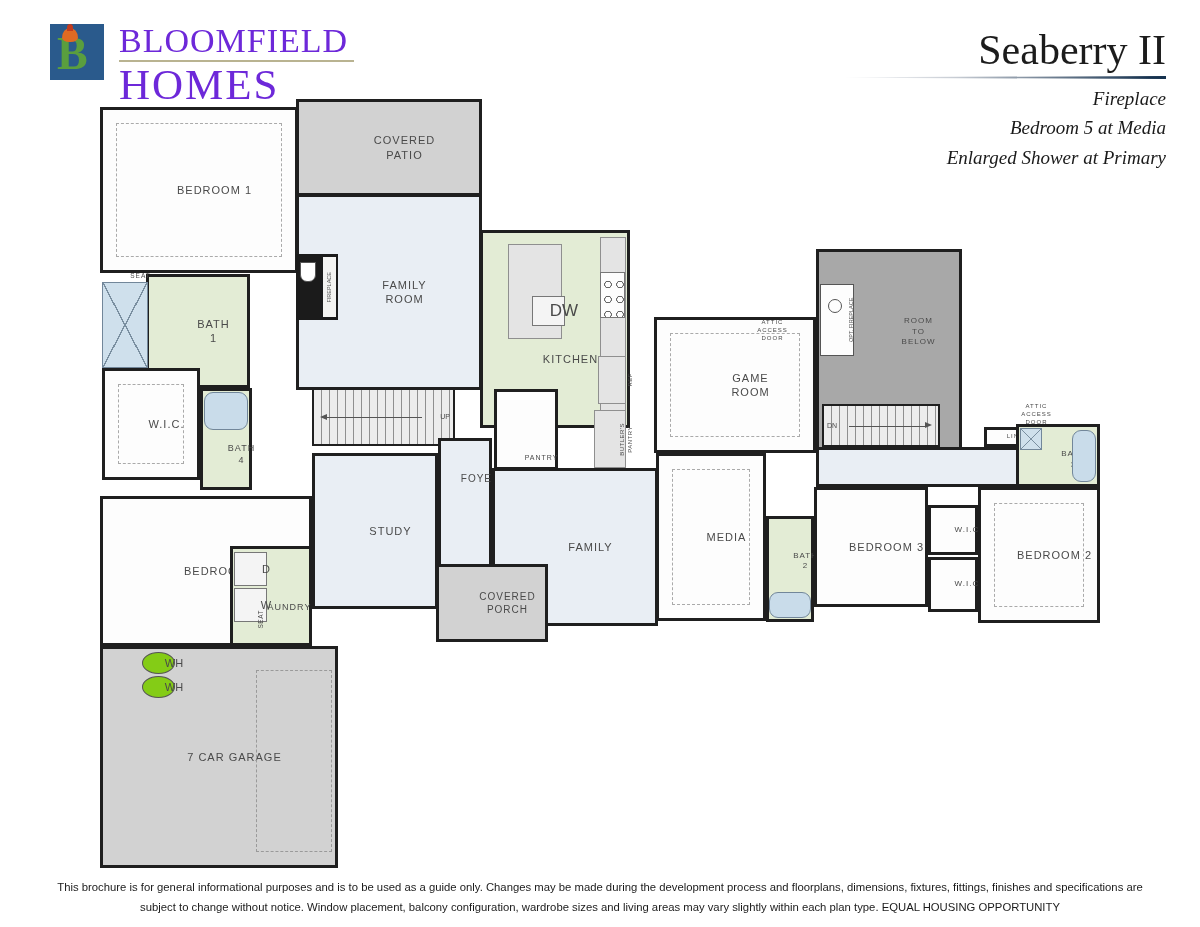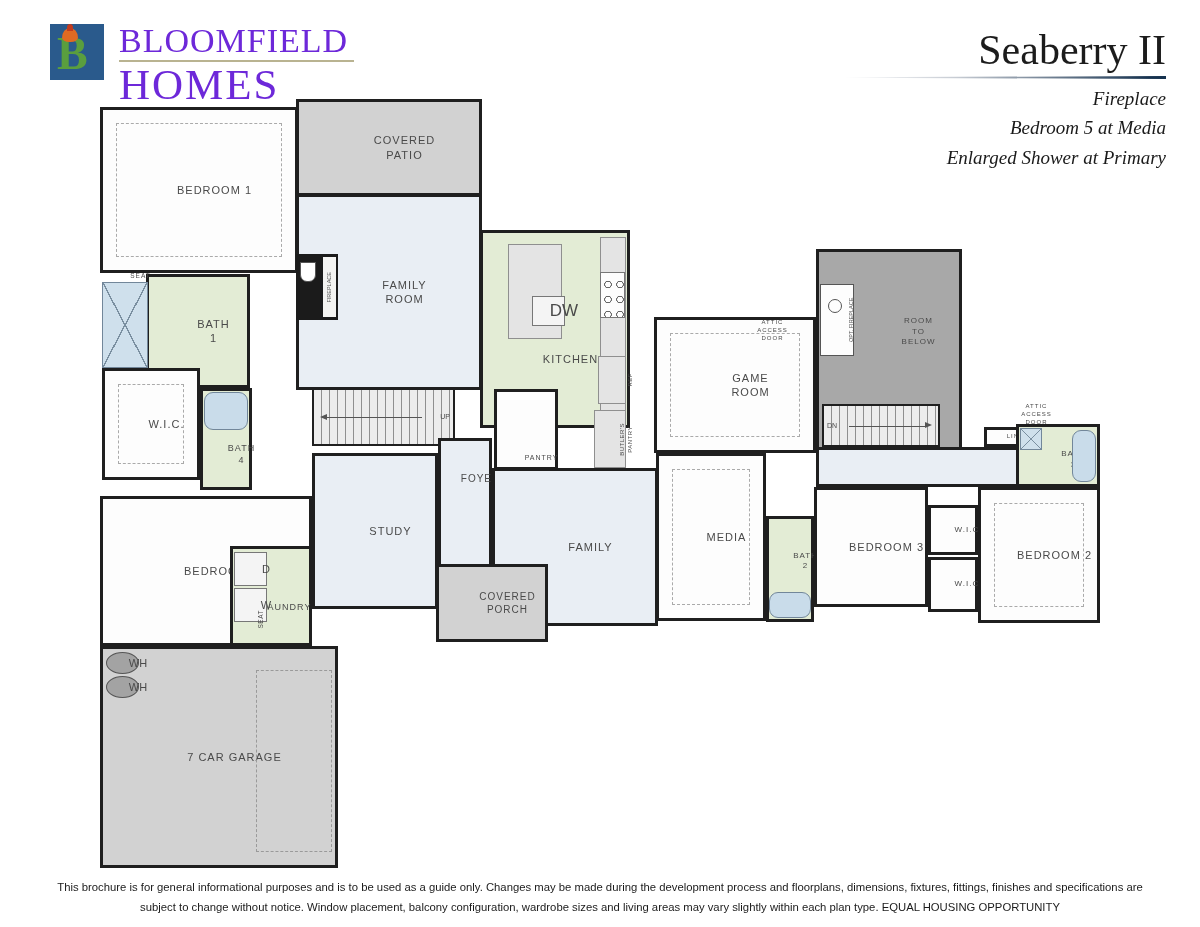--- a/index.html
+++ b/index.html
@@ -52,21 +52,21 @@
   .stairs .head{position:absolute;top:50%;width:0;height:0;margin-top:-3.5px;
        border-top:3.5px solid transparent;border-bottom:3.5px solid transparent;}
   .fixture-tub,.fixture-tub-v{background:#c9dcea;border:1.5px solid #72879a;border-radius:9px;}
   .fixture-shower{background:
        linear-gradient(to bottom right,transparent calc(50% - 0.7px),#7a8fa0 calc(50% - 0.7px),#7a8fa0 calc(50% + 0.7px),transparent calc(50% + 0.7px)),
        linear-gradient(to bottom left,transparent calc(50% - 0.7px),#7a8fa0 calc(50% - 0.7px),#7a8fa0 calc(50% + 0.7px),transparent calc(50% + 0.7px)),
        #cfe0ec;border:1.5px solid #72879a;}
   .counter{background:#e4e4e4;border:1px solid #8f8f8f;}
   .appliance{background:#f4f4f4;border:1px solid #777;display:flex;align-items:center;justify-content:center;}
   .appliance .lbl{font-size:6px;letter-spacing:0;}
-  .circle{background:#a3a3a3;border:1.2px solid #555;border-radius:50%;display:flex;align-items:center;justify-content:center;}
+  .circle{background:#84cc16;border:1.2px solid #555;border-radius:50%;display:flex;align-items:center;justify-content:center;margin-left:36px;}
   .circle .lbl{font-size:6px;letter-spacing:0;}
   .fireplace{background:#1b1b1b;}
   .fireplace .inner{position:absolute;right:2px;top:3px;bottom:3px;width:13px;background:#f4f4f2;
        display:flex;align-items:center;justify-content:center;}
   .fireplace .inner .lbl{font-size:5.5px;letter-spacing:0;color:#555;}
   .fireplace .box{position:absolute;left:4px;top:8px;width:14px;height:18px;background:#fff;
        border:1px solid #555;border-radius:0 0 7px 7px;}
   .fireplace2{background:#fdfdfd;border:1.5px solid #555;}
   .fireplace2 .dot{position:absolute;left:50%;top:14px;width:12px;height:12px;margin-left:-9px;
        border:1.2px solid #555;border-radius:50%;}

